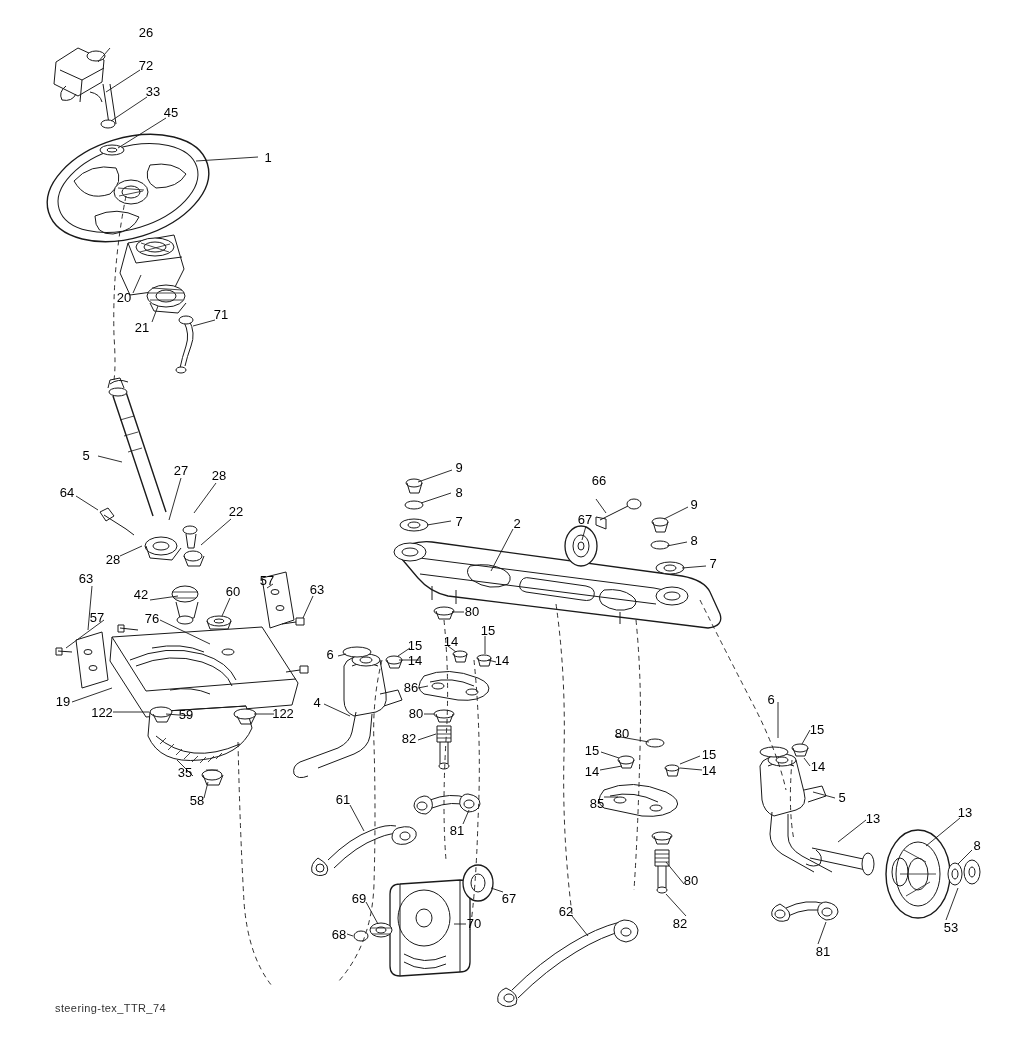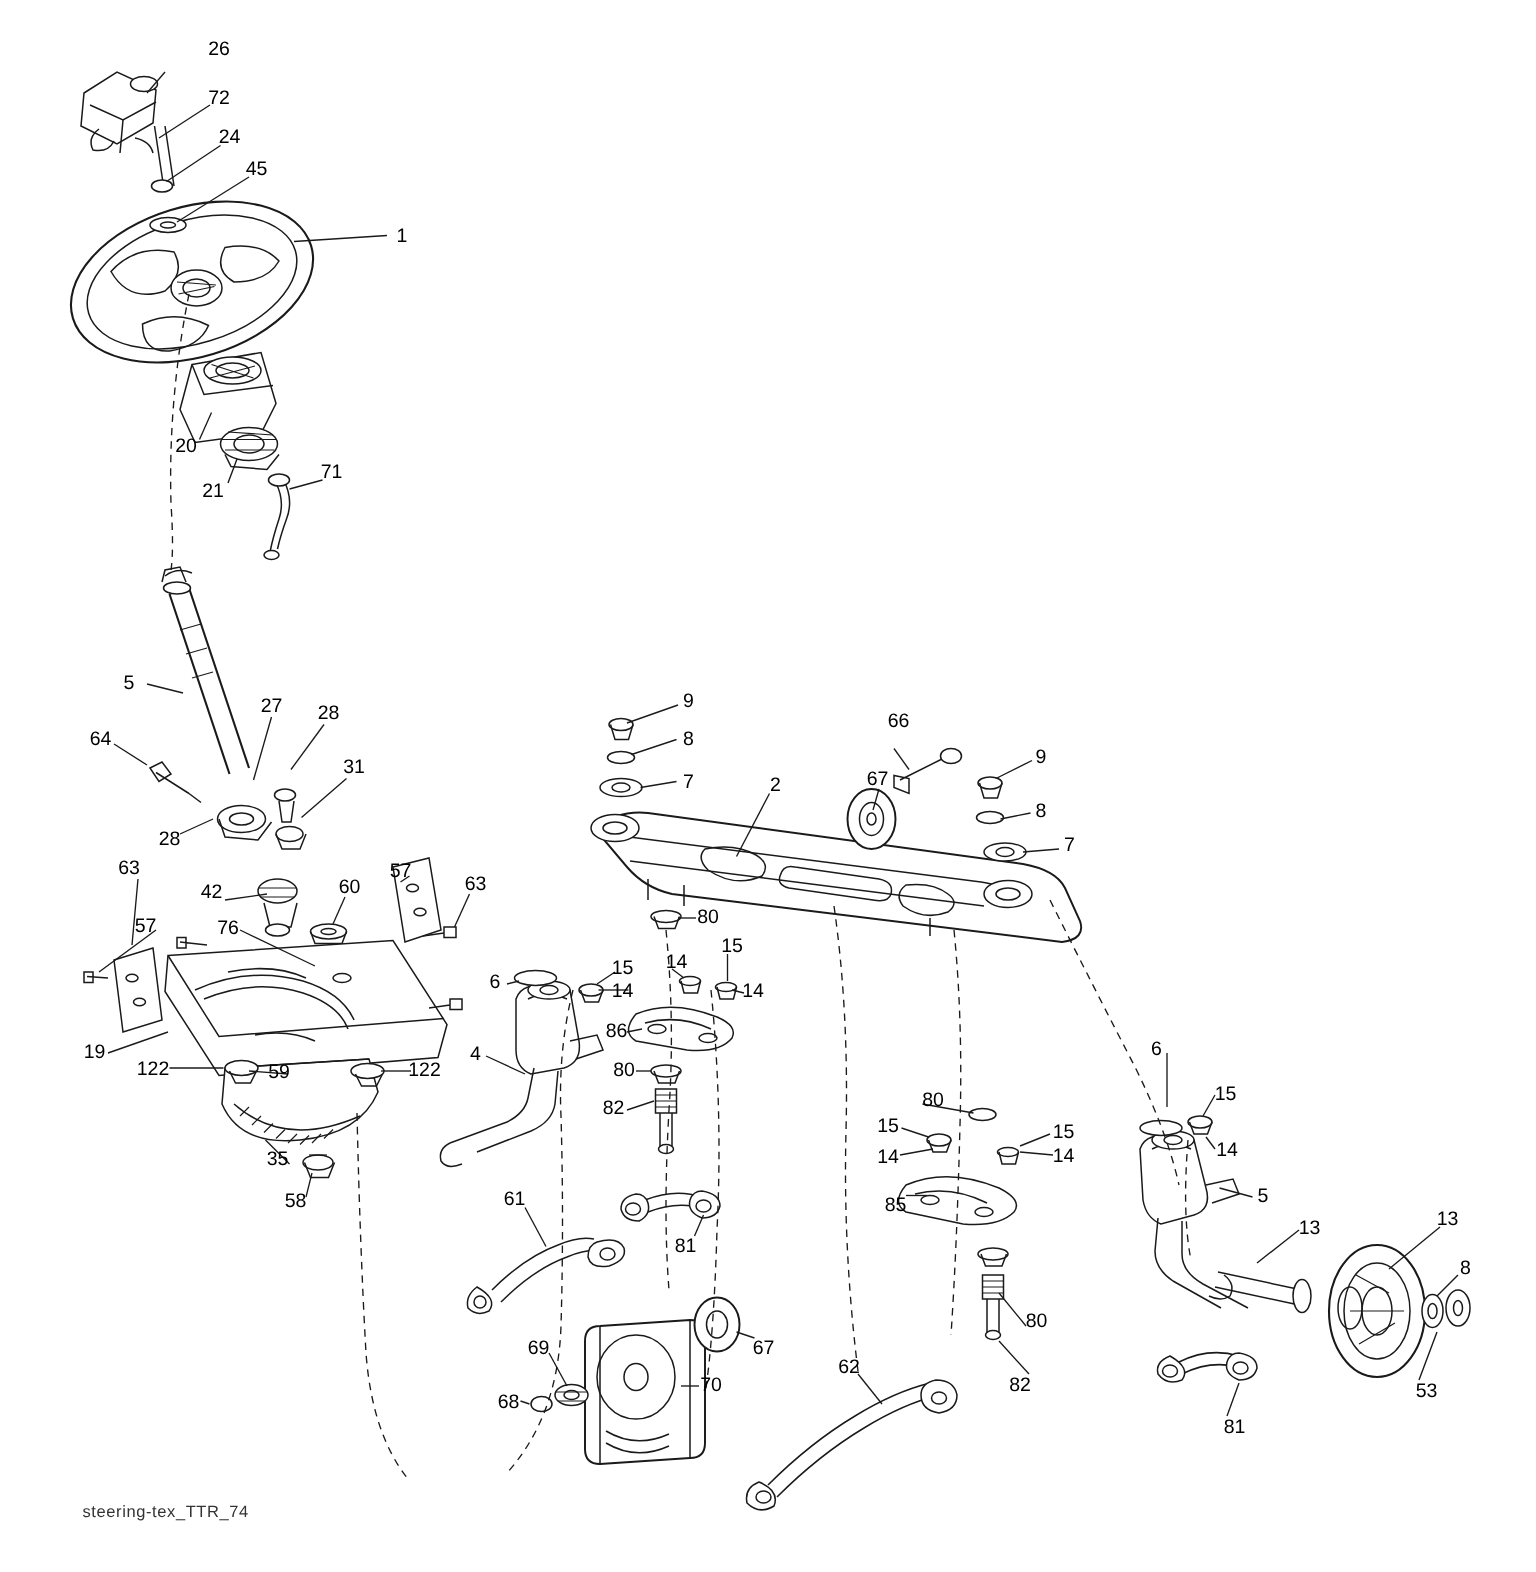--- a/index.html
+++ b/index.html
@@ -420,40 +420,40 @@
       <path class="lead" d="M366 902 l12 22"></path>
       <path class="lead" d="M347 934 l6 2"></path>
       <path class="lead" d="M466 924 l-12 0"></path>
       <path class="lead" d="M572 916 l16 20"></path>
     </g>
   </svg>
 
   <div id="callout-layer">
       <div class="callout" style="left: 110px; top: 32px; margin-left: 36px;">26</div>
       <div class="callout" style="left: 146px; top: 65px;">72</div>
-      <div class="callout" style="left: 153px; top: 91px;">24</div>
+      <div class="callout" style="left: 153px; top: 91px;">33</div>
       <div class="callout" style="left: 171px; top: 112px;">45</div>
       <div class="callout" style="left: 268px; top: 157px;">1</div>
       <div class="callout" style="left: 124px; top: 297px;">20</div>
       <div class="callout" style="left: 142px; top: 327px;">21</div>
       <div class="callout" style="left: 221px; top: 314px;">71</div>
       <div class="callout" style="left: 86px; top: 455px;">5</div>
       <div class="callout" style="left: 181px; top: 470px;">27</div>
       <div class="callout" style="left: 219px; top: 475px;">28</div>
       <div class="callout" style="left: 459px; top: 467px;">9</div>
       <div class="callout" style="left: 459px; top: 492px;">8</div>
       <div class="callout" style="left: 459px; top: 521px;">7</div>
       <div class="callout" style="left: 517px; top: 523px;">2</div>
       <div class="callout" style="left: 599px; top: 480px;">66</div>
       <div class="callout" style="left: 585px; top: 519px;">67</div>
       <div class="callout" style="left: 694px; top: 504px;">9</div>
       <div class="callout" style="left: 694px; top: 540px;">8</div>
       <div class="callout" style="left: 713px; top: 563px;">7</div>
       <div class="callout" style="left: 67px; top: 492px;">64</div>
-      <div class="callout" style="left: 236px; top: 511px;">31</div>
+      <div class="callout" style="left: 236px; top: 511px;">22</div>
       <div class="callout" style="left: 113px; top: 559px;">28</div>
       <div class="callout" style="left: 86px; top: 578px;">63</div>
       <div class="callout" style="left: 141px; top: 594px;">42</div>
       <div class="callout" style="left: 233px; top: 591px;">60</div>
       <div class="callout" style="left: 267px; top: 580px;">57</div>
       <div class="callout" style="left: 317px; top: 589px;">63</div>
       <div class="callout" style="left: 97px; top: 617px;">57</div>
       <div class="callout" style="left: 152px; top: 618px;">76</div>
       <div class="callout" style="left: 472px; top: 611px;">80</div>
       <div class="callout" style="left: 330px; top: 654px;">6</div>

